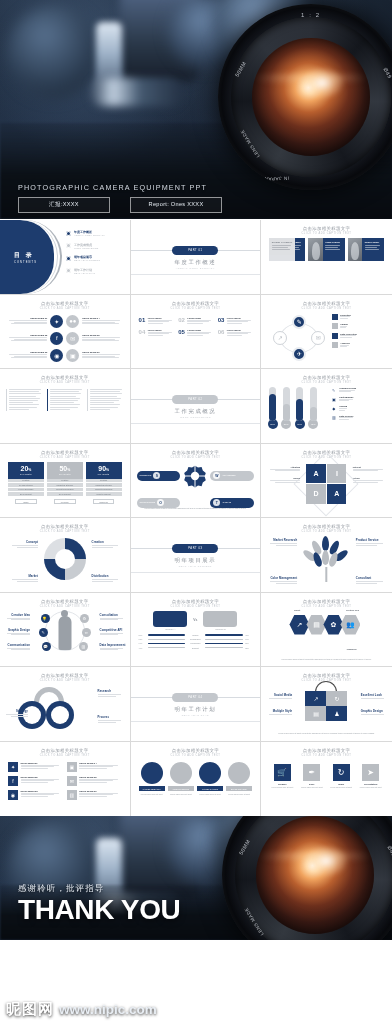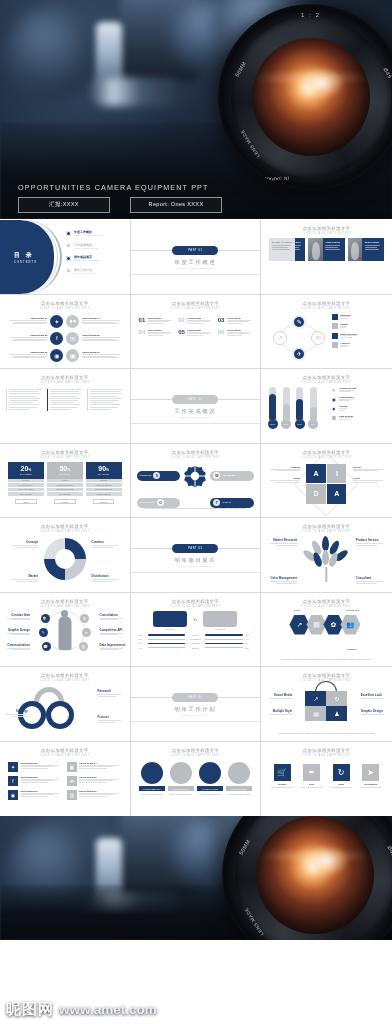--- a/index.html
+++ b/index.html
@@ -377,21 +377,21 @@
     <div class="lens-flare"></div>
     <div class="lens-glare"></div>
     <div class="lt lt-ratio">1 : 2</div>
     <div class="lt lt-50">50MM</div>
     <div class="lt lt-d49">Ø49</div>
     <div class="lt lt-made">LENS MADE</div>
     <div class="lt lt-japan">IN JAPAN</div>
   </div>
 
   <div class="hero-copy">
-    <div class="eyebrow">OPPORTUNITIES  CAMERA EQUIPMENT PPT</div>
+    <div class="eyebrow">PHOTOGRAPHIC  CAMERA EQUIPMENT PPT</div>
   </div>
   <div class="hero-btns">
     <div class="hbtn">汇报:XXXX</div>
     <div class="hbtn">Report: Ones XXXX</div>
   </div>
 </div>
 
 <div class="grid">
 
   <div class="grow">
@@ -1375,19 +1375,21 @@
     <div class="lens-flare"></div>
     <div class="lens-glare"></div>
 
     <div class="lt lt-50">50MM</div>
     <div class="lt lt-d49">Ø49</div>
     <div class="lt lt-made">LENS MADE</div>
 
   </div>
 
   <div class="bot-copy">
+    <div class="thanks-cn">感谢聆听，批评指导</div>
+    <div class="thanks-en">THANK YOU</div>
   </div>
 </div>
 
 <div class="footer">
   <div class="wm-cn">昵图网</div>
-  <div class="wm-url">www.amet.com</div>
+  <div class="wm-url">www.nipic.com</div>
 </div>
 
 </body></html>

